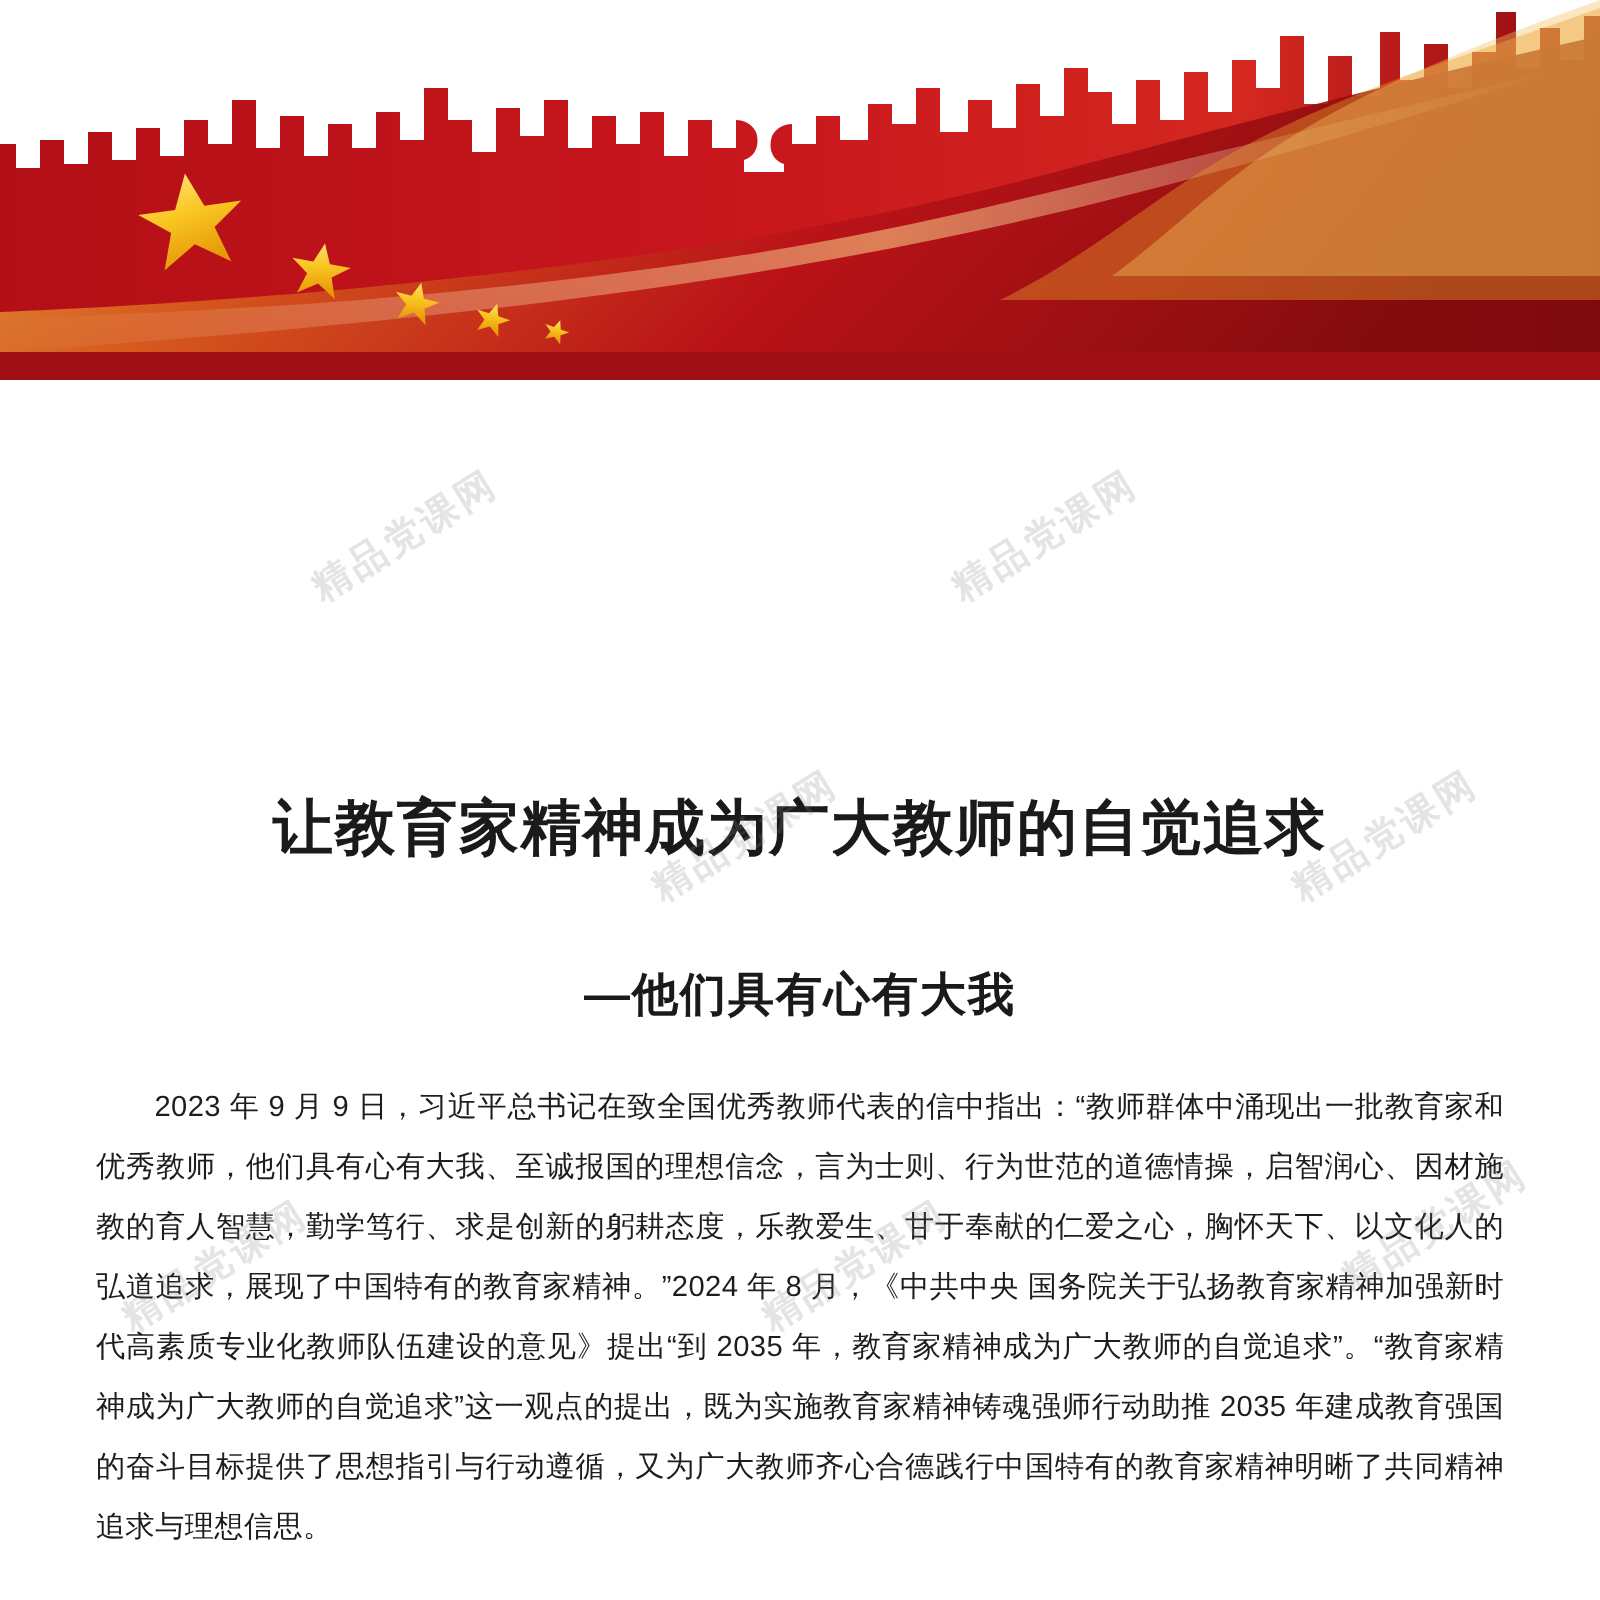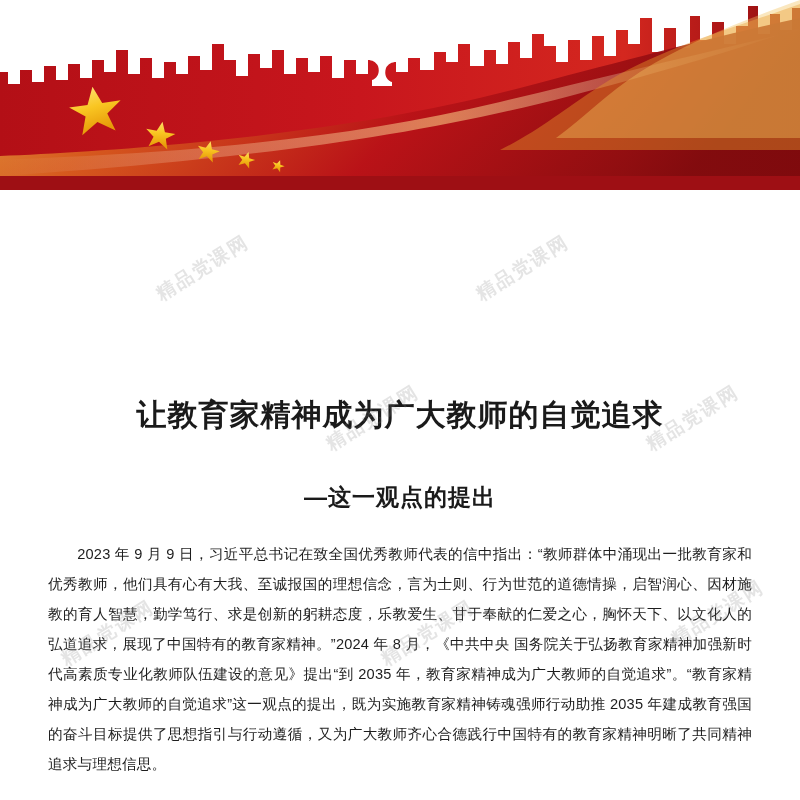--- a/index.html
+++ b/index.html
@@ -172,21 +172,21 @@
           <path d="M0,-10 L2.9,-3.2 L10.2,-3.2 L4.3,1.2 L6.6,8.3 L0,4 L-6.6,8.3 L-4.3,1.2 L-10.2,-3.2 L-2.9,-3.2 Z" fill="url(#gStar)"></path>
         </g>
       </g>
     </svg>
   </div>
 </div>
 
 <div class="doc-body">
   <div class="title-main">让教育家精神成为广大教师的自觉追求</div>
 
-  <div class="title-sub">—这一观点的提出</div>
+  <div class="title-sub">—他们具有心有大我</div>
 
   <div class="paragraph">2023 年 9 月 9 日，习近平总书记在致全国优秀教师代表的信中指出：“教师群体中涌现出一批教育家和优秀教师，他们具有心有大我、至诚报国的理想信念，言为士则、行为世范的道德情操，启智润心、因材施教的育人智慧，勤学笃行、求是创新的躬耕态度，乐教爱生、甘于奉献的仁爱之心，胸怀天下、以文化人的弘道追求，展现了中国特有的教育家精神。”2024 年 8 月，《中共中央 国务院关于弘扬教育家精神加强新时代高素质专业化教师队伍建设的意见》提出“到 2035 年，教育家精神成为广大教师的自觉追求”。“教育家精神成为广大教师的自觉追求”这一观点的提出，既为实施教育家精神铸魂强师行动助推 2035 年建成教育强国的奋斗目标提供了思想指引与行动遵循，又为广大教师齐心合德践行中国特有的教育家精神明晰了共同精神追求与理想信思。</div>
 </div>
 
 <div class="wm wm-1">精品党课网</div>
 <div class="wm wm-2">精品党课网</div>
 <div class="wm wm-3">精品党课网</div>
 <div class="wm wm-4">精品党课网</div>
 <div class="wm wm-5">精品党课网</div>
 <div class="wm wm-6">精品党课网</div>

